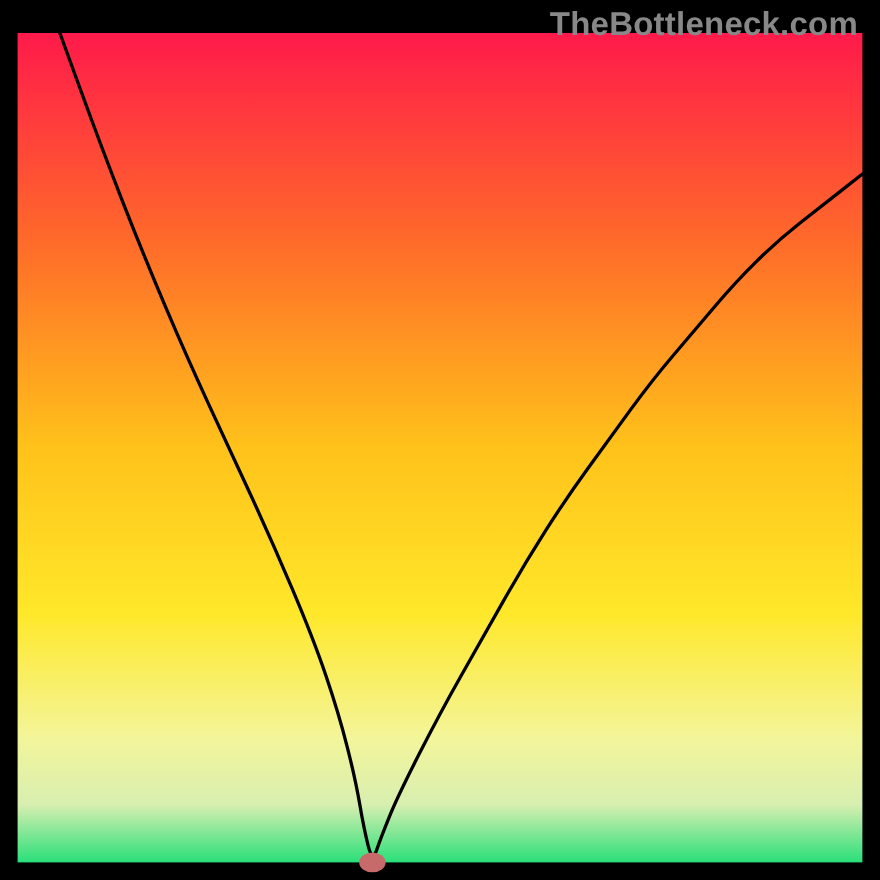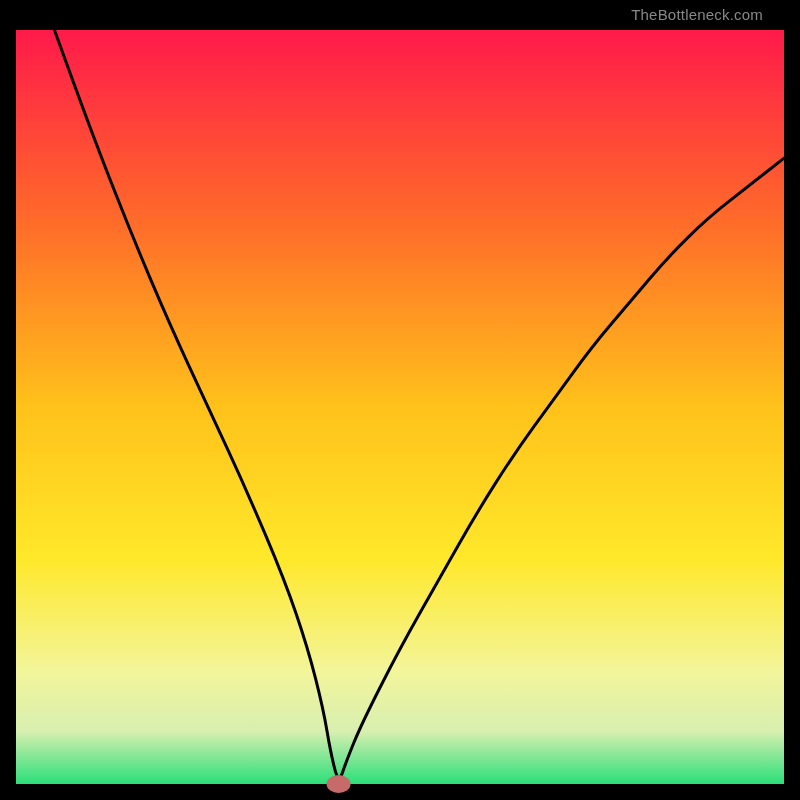--- a/index.html
+++ b/index.html
@@ -14,24 +14,24 @@
   .chart-container {
     position: absolute;
     top: 0;
     left: 0;
     width: 800px;
     height: 800px;
   }
   .watermark {
     position: absolute;
     top: 6px;
-    right: 37px;
+    right: 20px;
     color: #888;
-    font-size: 15px;
-    font-weight: 400;
+    font-size: 30px;
+    font-weight: 700;
     z-index: 10;
     letter-spacing: 0.2px;
   }
 </style>
 </head>
 <body>
 
 <div class="chart-container">
   <svg id="chart-svg" width="800" height="800" viewBox="0 0 800 800">
       <defs>

